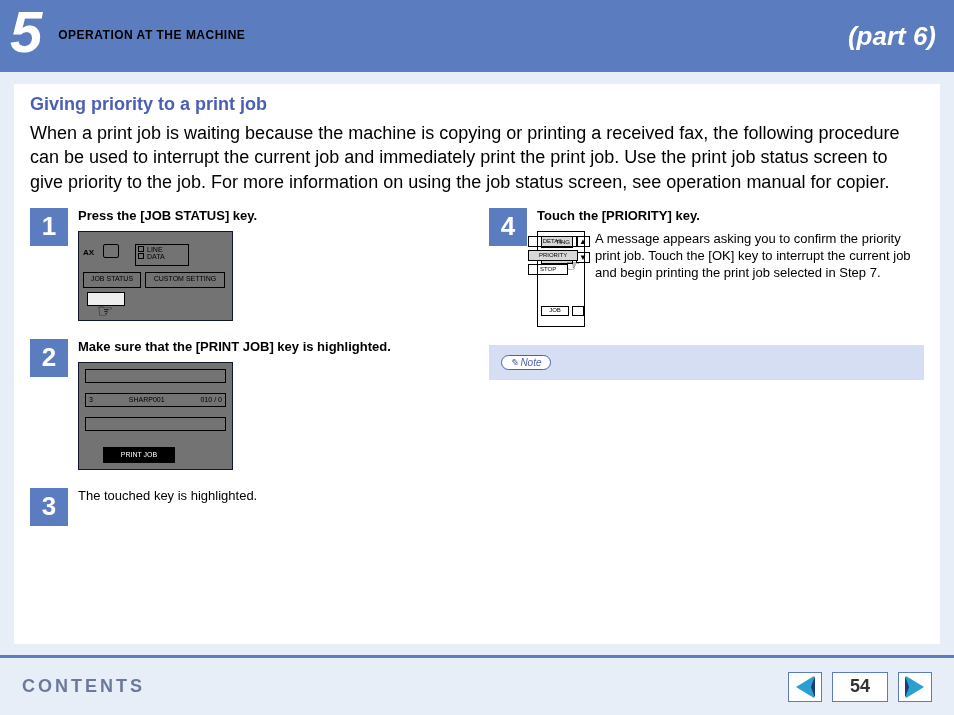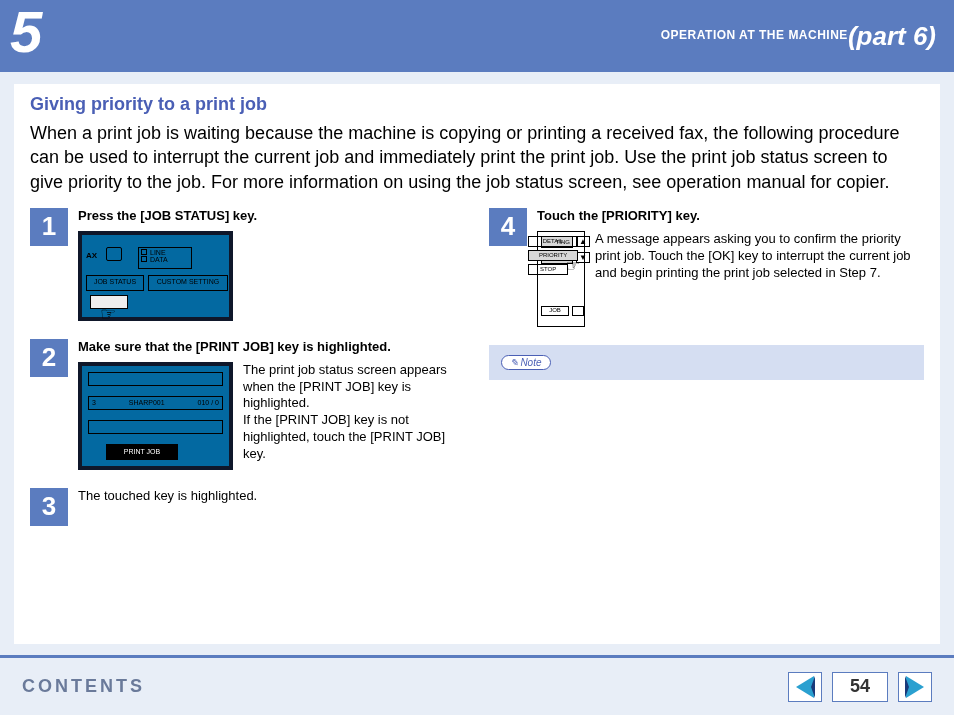--- a/index.html
+++ b/index.html
@@ -26,26 +26,25 @@
     color: #fff;
     line-height: 1;
     position: relative;
     top: -4px;
   }
   .header-text {
     margin-left: 16px;
     flex: 1;
   }
   .chapter-label {
-    color: #ffffff;
+    color: #000000;
     font-size: 12px;
     font-weight: bold;
     letter-spacing: 0.5px;
     margin-bottom: 2px;
-    text-align: right;
   }
   .page-title {
     color: #fff;
     font-size: 28px;
     font-weight: bold;
     font-style: italic;
     line-height: 1.1;
   }
   .part-label {
     color: #fff;
@@ -102,22 +101,22 @@
   .step-row {
     display: flex;
     gap: 10px;
     align-items: flex-start;
   }
   .step-desc {
     font-size: 13px;
     line-height: 1.3;
   }
   .diagram {
-    border: 4px solid #0f172a;
-    background: #0369a1;
+    border: 1px solid #0f172a;
+    background: #737373;
     flex-shrink: 0;
   }
   .diagram1 {
     width: 155px;
     height: 90px;
     position: relative;
     font-size: 8px;
   }
   .d1-ax { position:absolute; top:16px; left:4px; font-weight:bold; }
   .d1-icon { position:absolute; top:12px; left:24px; width:16px; height:14px; border:1px solid #000; border-radius:2px; }
@@ -305,22 +304,20 @@
             <div class="diagram diagram2">
               <div class="d2-row d2-r1"></div>
               <div class="d2-row d2-r2">
                 <span>3</span>
                 <span>SHARP001</span>
                 <span>010 / 0</span>
               </div>
               <div class="d2-row d2-r3"></div>
               <div class="d2-tab">PRINT JOB</div>
             </div>
-            <div class="step-desc" style="white-space:pre-line">The print job status screen appears when the [PRINT JOB] key is highlighted.
-If the [PRINT JOB] key is not highlighted, touch the [PRINT JOB] key.</div>
           </div>
         </div>
       </div>
 
       <div class="step">
         <div class="step-num">3</div>
         <div class="step-body">
           <div class="step-desc">The touched key is highlighted.</div>
         </div>
       </div>

